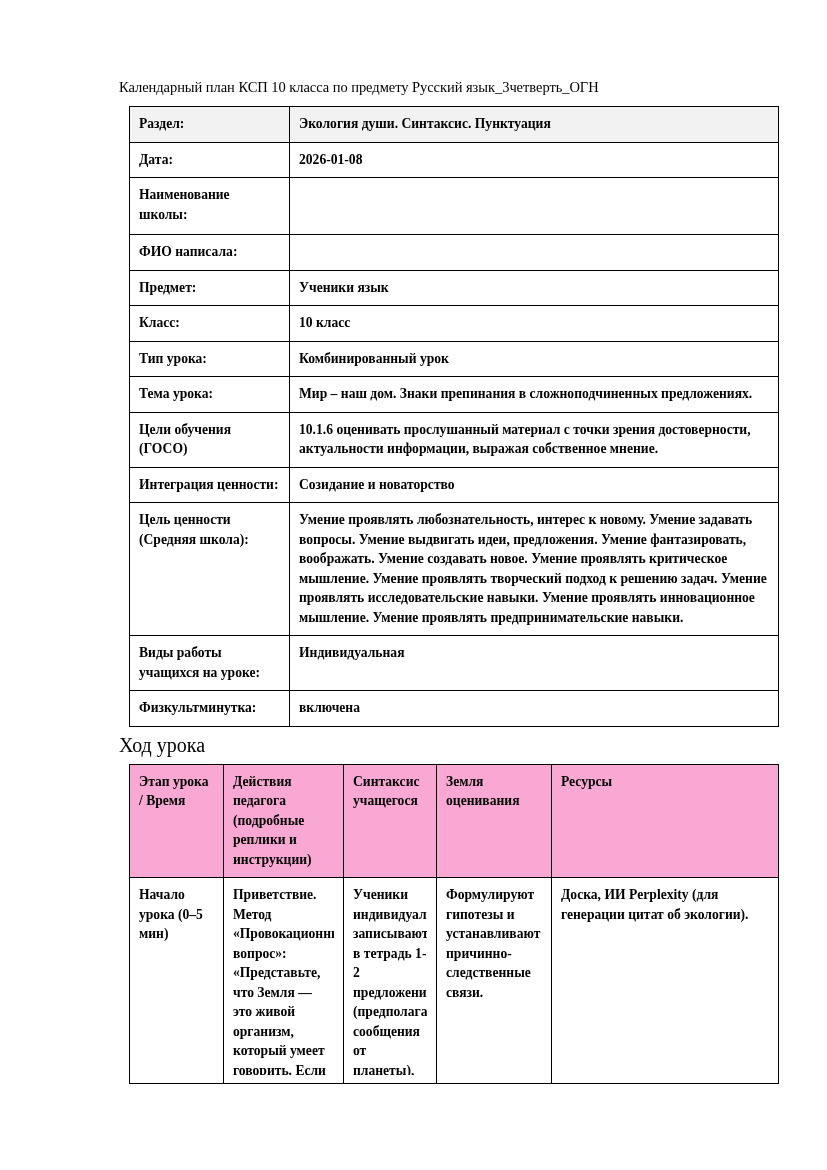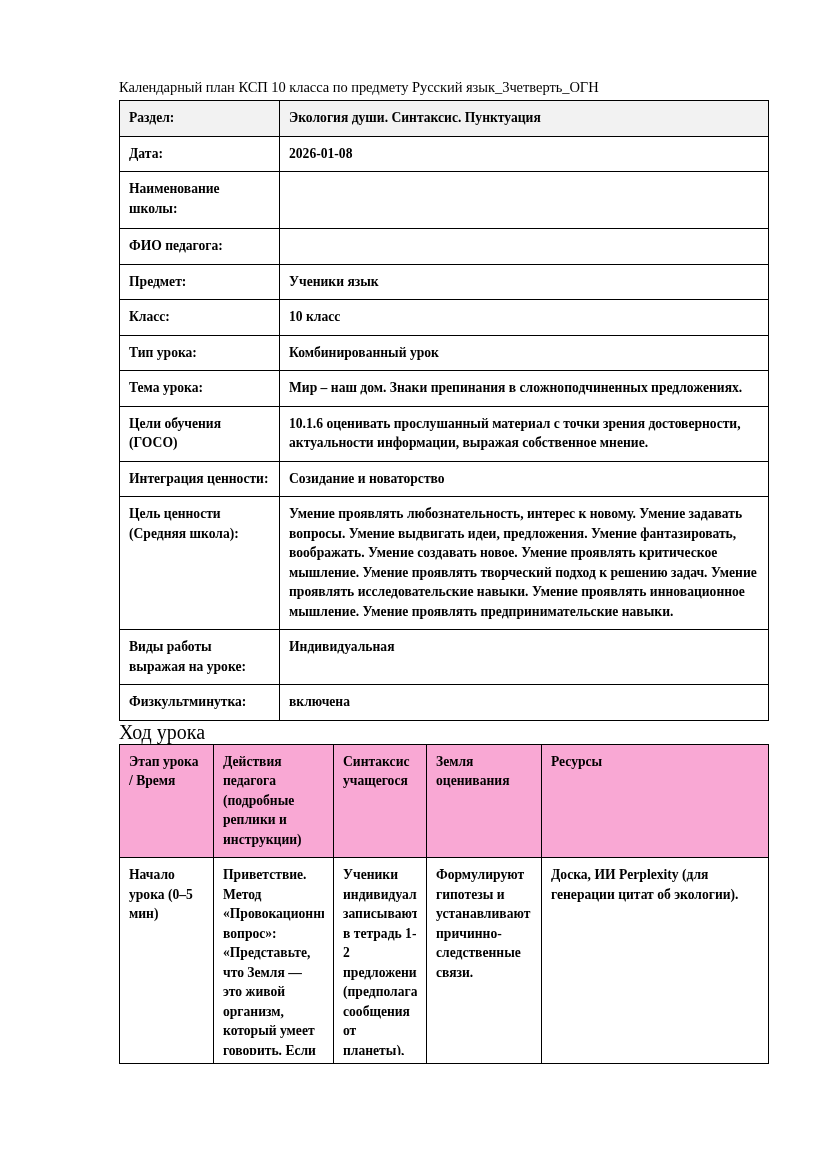--- a/index.html
+++ b/index.html
@@ -26,21 +26,21 @@
     font-size: 14.5px;
     line-height: 18px;
     margin: 0 0 4px 0;
     white-space: nowrap;
     letter-spacing: -0.05px;
   }
   table.ksp {
     border-collapse: collapse;
     width: 649px;
     table-layout: fixed;
-    margin: 0;
+    margin: 10px;
   }
   table.ksp td, table.ksp th {
     border: 1.1px solid #000000;
     vertical-align: top;
     padding: 7px 9px 8px 9px;
     font-size: 13.6px;
     line-height: 19.5px;
     text-align: left;
     font-weight: bold;
   }
@@ -102,21 +102,21 @@
       </tr>
       <tr>
         <td>Дата:</td>
         <td>2026-01-08</td>
       </tr>
       <tr class="empty-two">
         <td>Наименование школы:</td>
         <td></td>
       </tr>
       <tr>
-        <td>ФИО педагога:</td>
+        <td>ФИО написала:</td>
         <td></td>
       </tr>
       <tr>
         <td>Предмет:</td>
         <td>Ученики язык</td>
       </tr>
       <tr>
         <td>Класс:</td>
         <td>10 класс</td>
       </tr>
@@ -134,21 +134,21 @@
       </tr>
       <tr>
         <td>Интеграция ценности:</td>
         <td>Созидание и новаторство</td>
       </tr>
       <tr>
         <td>Цель ценности (Средняя школа):</td>
         <td>Умение проявлять любознательность, интерес к новому. Умение задавать вопросы. Умение выдвигать идеи, предложения. Умение фантазировать, воображать. Умение создавать новое. Умение проявлять критическое мышление. Умение проявлять творческий подход к решению задач. Умение проявлять исследовательские навыки. Умение проявлять инновационное мышление. Умение проявлять предпринимательские навыки.</td>
       </tr>
       <tr>
-        <td>Виды работы выражая на уроке:</td>
+        <td>Виды работы учащихся на уроке:</td>
         <td>Индивидуальная</td>
       </tr>
       <tr>
         <td>Физкультминутка:</td>
         <td>включена</td>
       </tr>
     </tbody>
   </table>
 
   <div class="section-caption">Ход урока</div>

